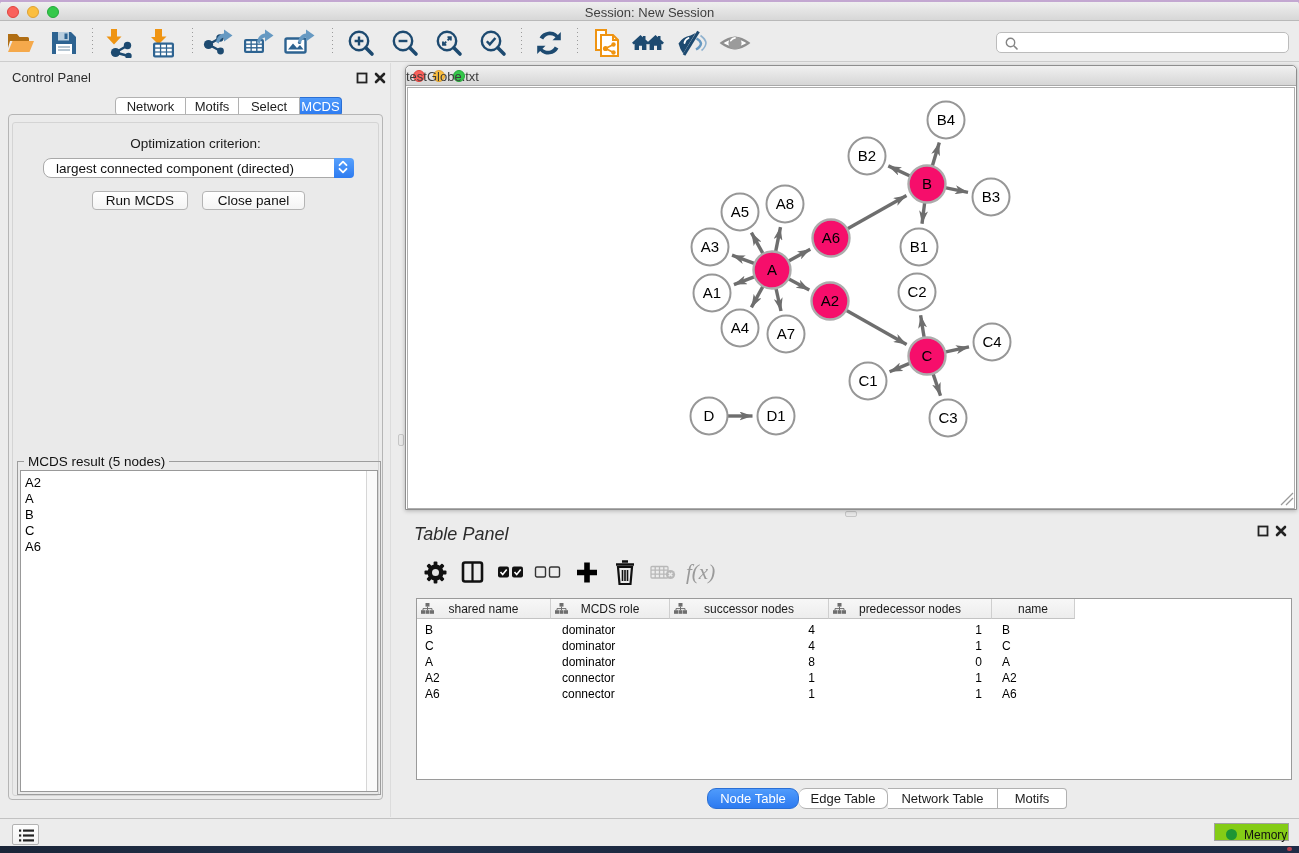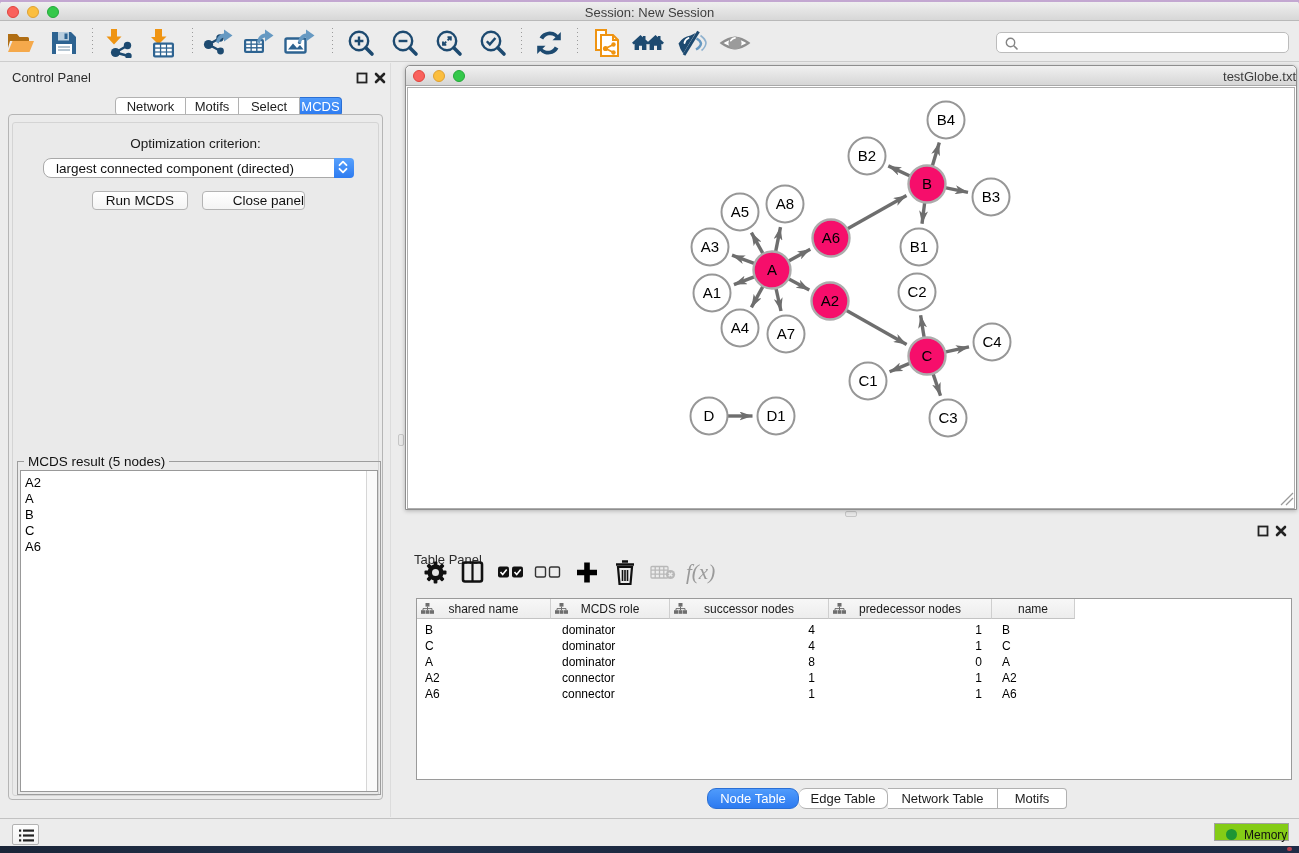--- a/index.html
+++ b/index.html
@@ -27,23 +27,23 @@
 #combo .ctext { position:absolute; left:12px; top:2px; font-size:13.5px; color:#111; }
 #combo .stepper { position:absolute; right:-1px; top:-1px; width:20px; height:20px; background:linear-gradient(#58a1fd,#2d7bf0); border-radius:0 4px 4px 0; }
 .btn { position:absolute; height:19px; background:linear-gradient(#ffffff,#f4f4f4); border:1px solid #b4b4b4; border-radius:4px; font-size:13.5px; color:#111; text-align:center; line-height:17px; }
 #groupbox { position:absolute; left:17px; top:461px; width:364px; height:334px; border:1px solid #9d9d9d; }
 #grouptitle { position:absolute; left:24px; top:454px; background:#eaeaea; padding:0 4px; font-size:13.5px; color:#111; }
 #mcdslist { position:absolute; left:20px; top:470px; width:358px; height:322px; background:#fff; border:1px solid #999; font-size:13px; color:#000; padding-top:4px; }
 #mcdslist .row { padding-left:4px; height:16px; line-height:16px; }
 #mcdslist .sb { position:absolute; right:0; top:0; width:11px; height:100%; background:#fafafa; border-left:1px solid #d6d6d6; }
 #netwin { position:absolute; left:405px; top:65px; width:892px; height:445px; background:#fff; border:1px solid #8e8e8e; border-radius:5px 5px 0 0; box-shadow:0 1px 4px rgba(0,0,0,0.25); }
 #nettitle { position:absolute; left:0; top:0; width:100%; height:20px; background:linear-gradient(#f1f1f1,#d6d6d6); border-bottom:1px solid #a9a9a9; border-radius:5px 5px 0 0; }
-#nettitle .title { position:absolute; left:0; right:0; top:3px; text-align:right; font-size:13px; color:#3c3c3c; }
+#nettitle .title { position:absolute; left:0; right:0; top:3px; text-align:left; font-size:13px; color:#3c3c3c; }
 #netcanvas { position:absolute; left:1px; top:21px; width:888px; height:422px; background:#fff; border:1px solid #adadad; }
-#tp-title { position:absolute; left:414px; top:552px; font-size:13px; color:#2c2c2c; }
+#tp-title { position:absolute; left:414px; top:524px; font-size:18px; color:#2c2c2c;font-style:italic; }
 #tablebox { position:absolute; left:416px; top:598px; width:876px; height:182px; background:#fff; border:1px solid #9a9a9a; }
 .thead { position:absolute; top:0; height:20px; background:linear-gradient(#f7f7f7,#ededed); border-right:1px solid #cfcfcf; border-bottom:1px solid #c3c3c3; font-size:12px; color:#1a1a1a; text-align:center; line-height:20px; }
 .tcell { position:absolute; font-size:12px; color:#000; height:16px; line-height:16px; }
 #statusbar { position:absolute; left:0; top:818px; width:1299px; height:28px; background:#ececec; border-top:1px solid #c2c2c2; }
 #listbtn { position:absolute; left:12px; top:5px; width:27px; height:21px; background:linear-gradient(#fdfdfd,#f2f2f2); border:1px solid #b2b2b2; border-radius:2px; }
 #membtn { position:absolute; left:1214px; top:4px; width:75px; height:18px; background:#84cc16; border:1px solid #a2a2a2; font-size:12px; color:#111; }
 #membtn .dot { position:absolute; left:11px; top:5px; width:11px; height:11px; border-radius:50%; background:#1d9634; }
 #membtn .mtext { position:absolute; left:29px; top:4px; }
 </style>
 </head>
@@ -203,21 +203,21 @@
   <div id="combo">
     <div class="ctext">largest connected component (directed)</div>
     <div class="stepper">
         <svg width="18" height="18" viewBox="0 0 18 18" style="position:absolute;left:0;top:0;">
           <path d="M5.5,7.2 L9,3.6 L12.5,7.2" fill="none" stroke="#fff" stroke-width="1.8" stroke-linejoin="round" stroke-linecap="round"></path>
           <path d="M5.5,10.8 L9,14.4 L12.5,10.8" fill="none" stroke="#fff" stroke-width="1.8" stroke-linejoin="round" stroke-linecap="round"></path>
         </svg>
       </div>
   </div>
   <div class="btn" style="left:92px; top:191px; width:96px;">Run MCDS</div>
-  <div class="btn" style="left:202px; top:191px; width:103px;text-align:right;">Close panel</div>
+  <div class="btn" style="left:202px; top:191px; width:103px;">Close panel</div>
   <div id="groupbox"></div>
   <div id="grouptitle">MCDS result (5 nodes)</div>
   <div id="mcdslist">
     <div class="row">A2</div>
     <div class="row">A</div>
     <div class="row">B</div>
     <div class="row">C</div>
     <div class="row">A6</div>
     <div class="sb"></div>
   </div>

